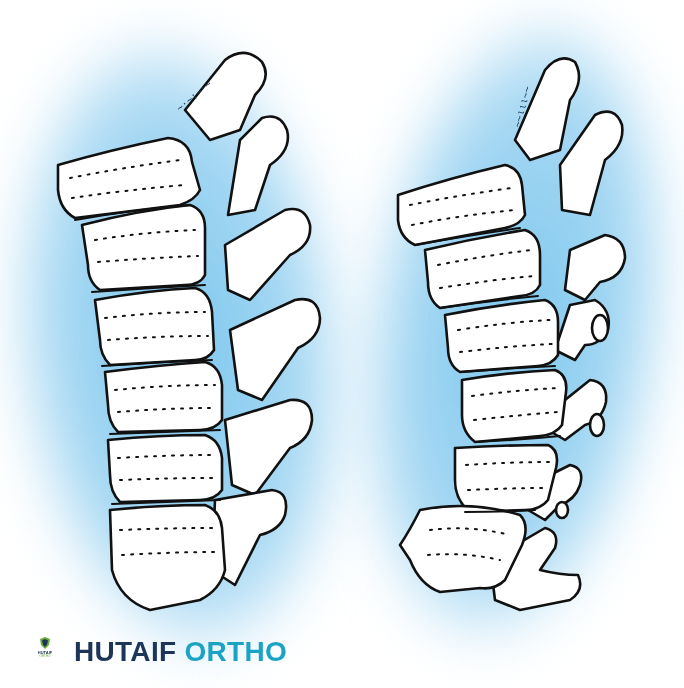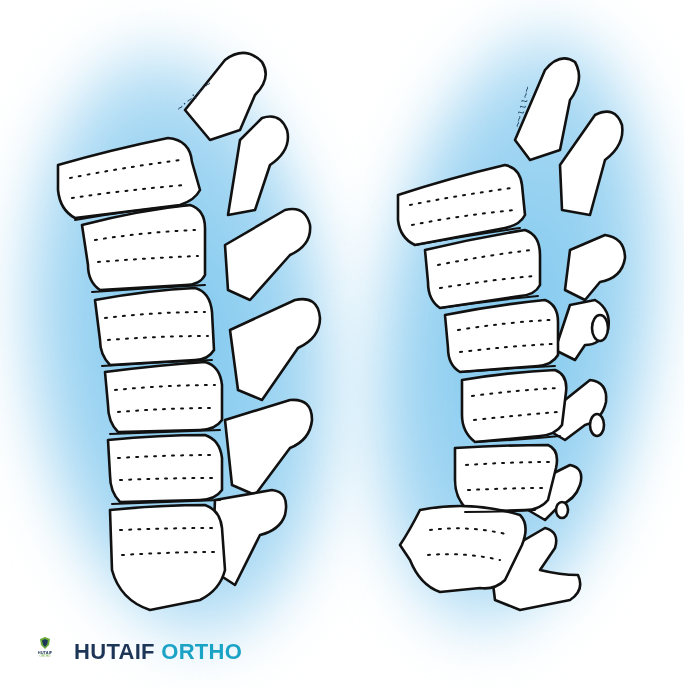--- a/index.html
+++ b/index.html
@@ -28,21 +28,21 @@
     .dot { stroke: #111; stroke-width: 2; stroke-dasharray: 2 7; fill: none; stroke-linecap: round; }
     .line { stroke: #111; stroke-width: 2; fill: none; stroke-linecap: round; }
     .sig { fill: #1a3c5e; font-size: 10px; font-family: "DejaVu Sans Mono", monospace; }
     .brand {
       position: absolute; left: 34px; top: 636px; display: flex; align-items: center; gap: 18px;
     }
     .logo { width: 22px; height: 32px; display: flex; flex-direction: column; align-items: center; }
     .logo-mark { width: 12px; height: 14px; }
     .logo-text { font-size: 4px; color: #1d3557; font-weight: bold; line-height: 5px; }
     .logo-sub { font-size: 3px; color: #6aaa3a; line-height: 3px; }
-    .brand-name { font-size: 22px; font-weight: bold; letter-spacing: 0.3px; }
+    .brand-name { font-size: 28px; font-weight: bold; letter-spacing: 0.3px; }
     .brand-name .p1 { color: #1d3557; }
     .brand-name .p2 { color: #1ba3c6; }
   </style>
 </head>
 <body>
 
 <div class="glow glow-left"></div>
 <div class="glow glow-right"></div>
 
 <svg class="art" width="684" height="688" viewBox="0 0 684 688">

